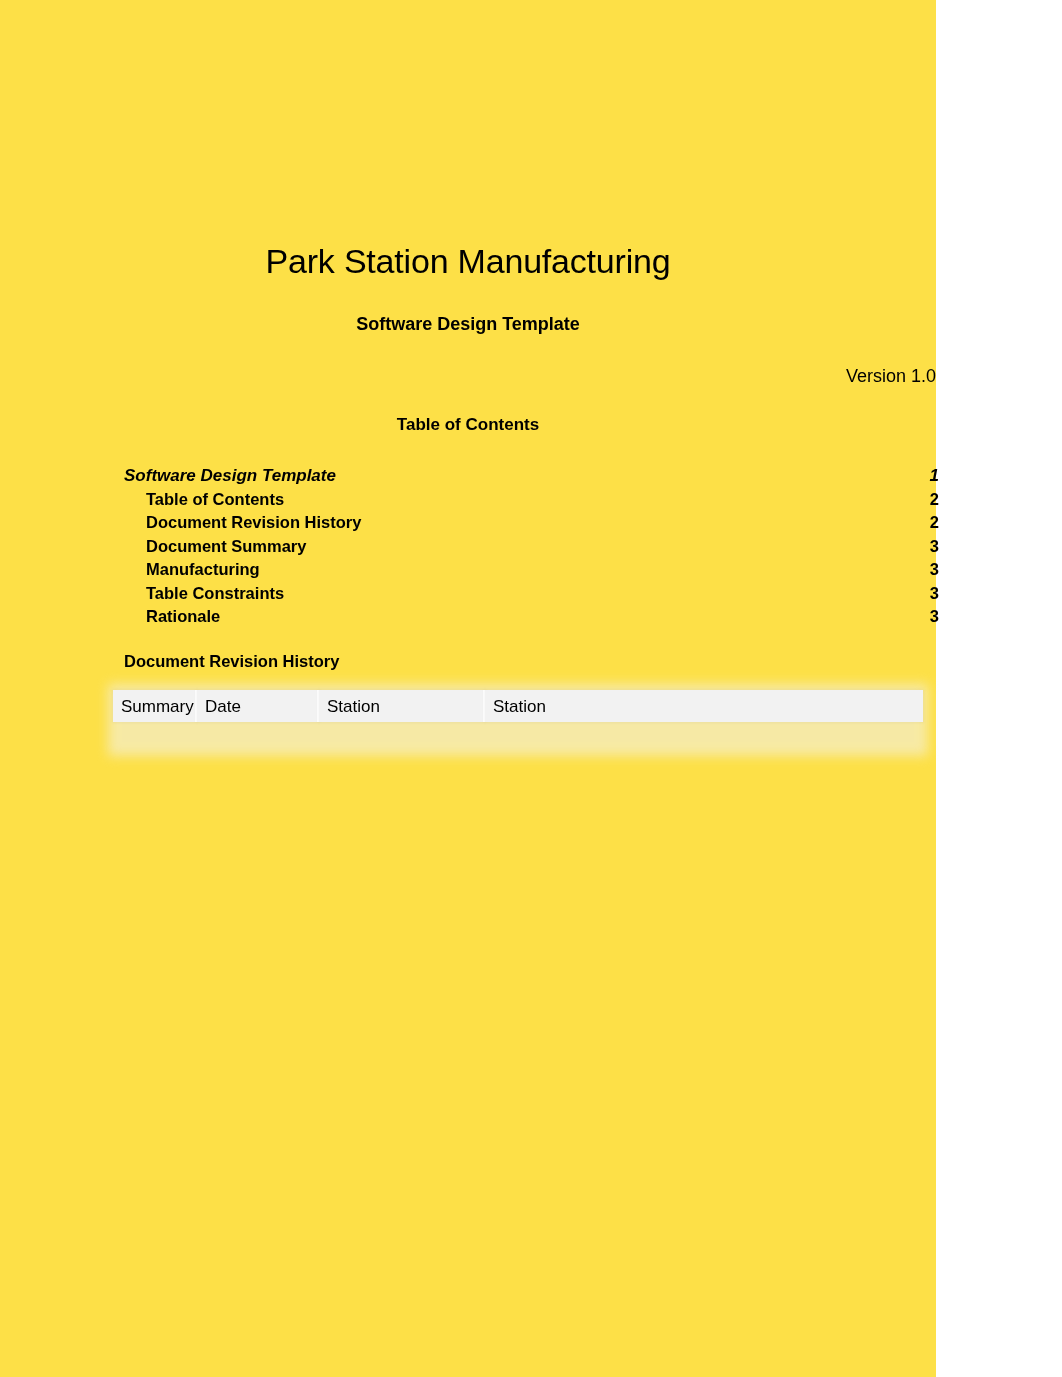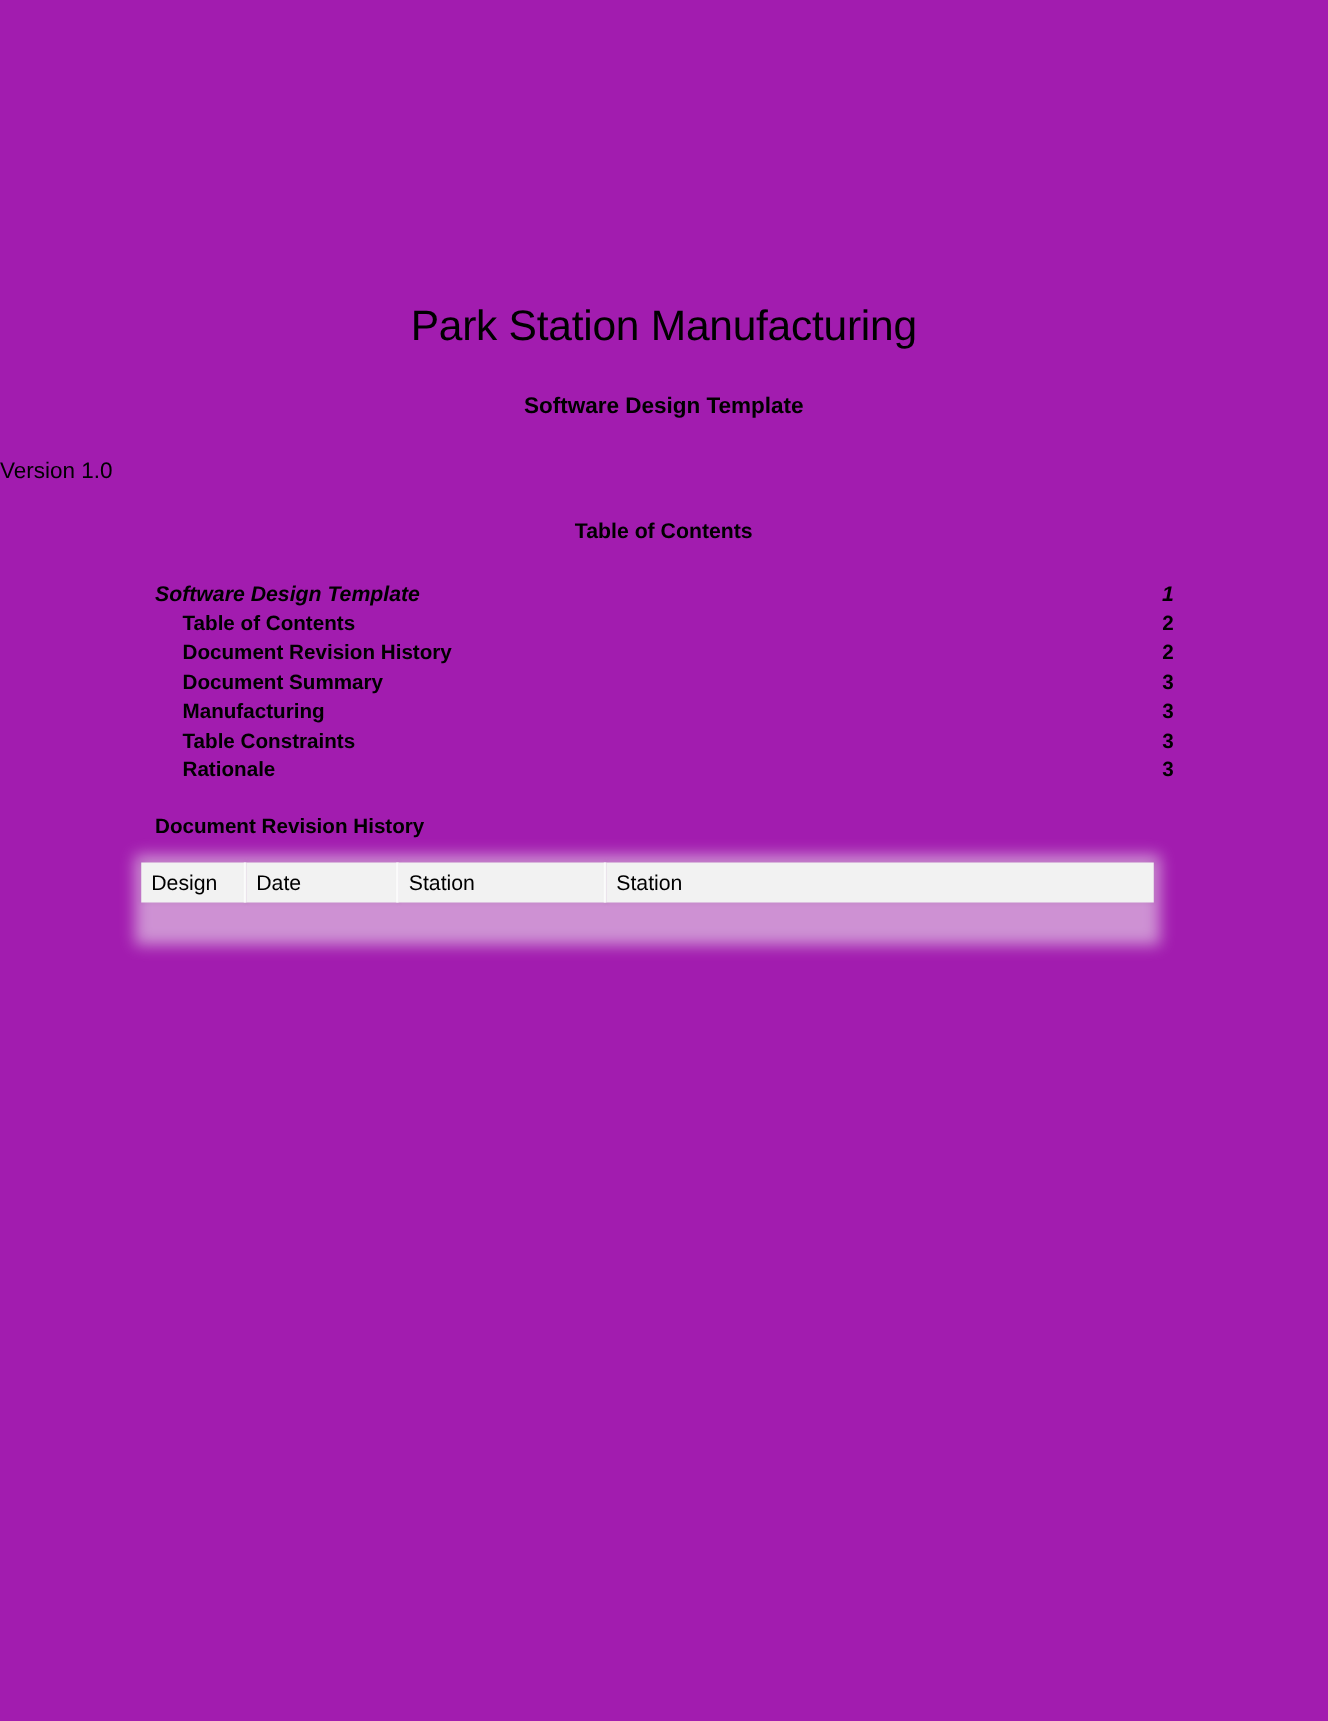--- a/index.html
+++ b/index.html
@@ -12,23 +12,23 @@
     width: 1062px;
     height: 1377px;
     font-family: "Liberation Sans", sans-serif;
     color: #000000;
     -webkit-font-smoothing: antialiased;
     overflow: hidden;
   }
 
   .page {
     position: relative;
-    width: 1062px;
+    width: 936px;
     height: 1377px;
-    background: #a21caf;
+    background: #fde047;
     box-sizing: border-box;
   }
 
   
   .doc-title {
     position: absolute;
     left: 0;
     right: 0;
     top: 243px;
     text-align: center;
@@ -46,21 +46,21 @@
     text-align: center;
     font-size: 18px;
     font-weight: 700;
     line-height: 1.15;
   }
   .doc-version {
     position: absolute;
     left: 0;
     right: 0;
     top: 366px;
-    text-align: left;
+    text-align: right;
     font-size: 18px;
     font-weight: 400;
     line-height: 1.15;
   }
   .toc-heading {
     position: absolute;
     left: 0;
     right: 0;
     top: 415px;
     text-align: center;
@@ -223,21 +223,21 @@
   <div class="revision-table-wrap">
     <table class="revision-table">
       <colgroup>
         <col class="col-version">
         <col class="col-date">
         <col class="col-author">
         <col class="col-comments">
       </colgroup>
       <tbody>
         <tr class="header-row">
-          <td class="cell-left">Design</td>
+          <td class="cell-left">Summary</td>
           <td class="cell-left">Date</td>
           <td class="cell-left">Station</td>
           <td class="cell-left">Station</td>
         </tr>
       </tbody>
     </table>
   </div>
 
 </div>
 

